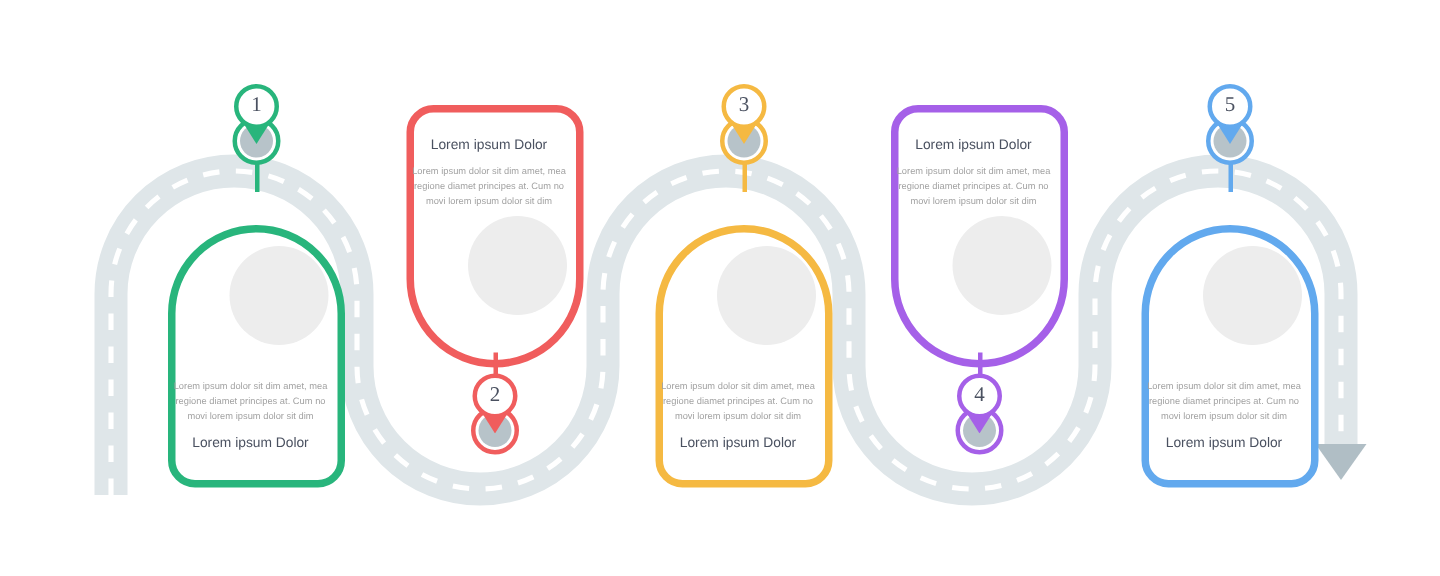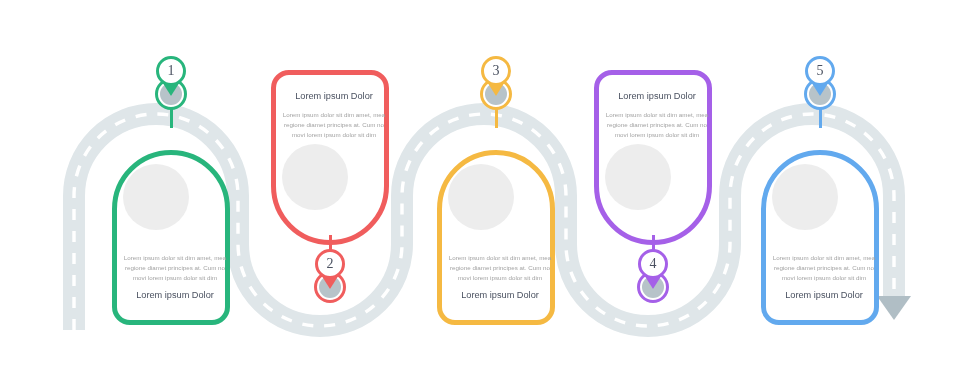--- a/index.html
+++ b/index.html
@@ -37,21 +37,21 @@
   
   .card.up   { border-radius: 59px 59px 18px 18px; }
   
   .card.down { border-radius: 18px 18px 59px 59px; }
 
   .card-inner {
     position: absolute;
     left: 0; right: 0; top: 0; bottom: 0;
     display: flex;
     flex-direction: column;
-    align-items: flex-start;
+    align-items: flex-end;
     padding: 7px 6px 8px 6px;
   }
   .card.up .card-inner  { justify-content: flex-start; }
   .card.down .card-inner{ justify-content: flex-start; }
 
   .photo {
     width: 66px; height: 66px;
     border-radius: 50%;
     background: #ededed;
     flex: 0 0 auto;

